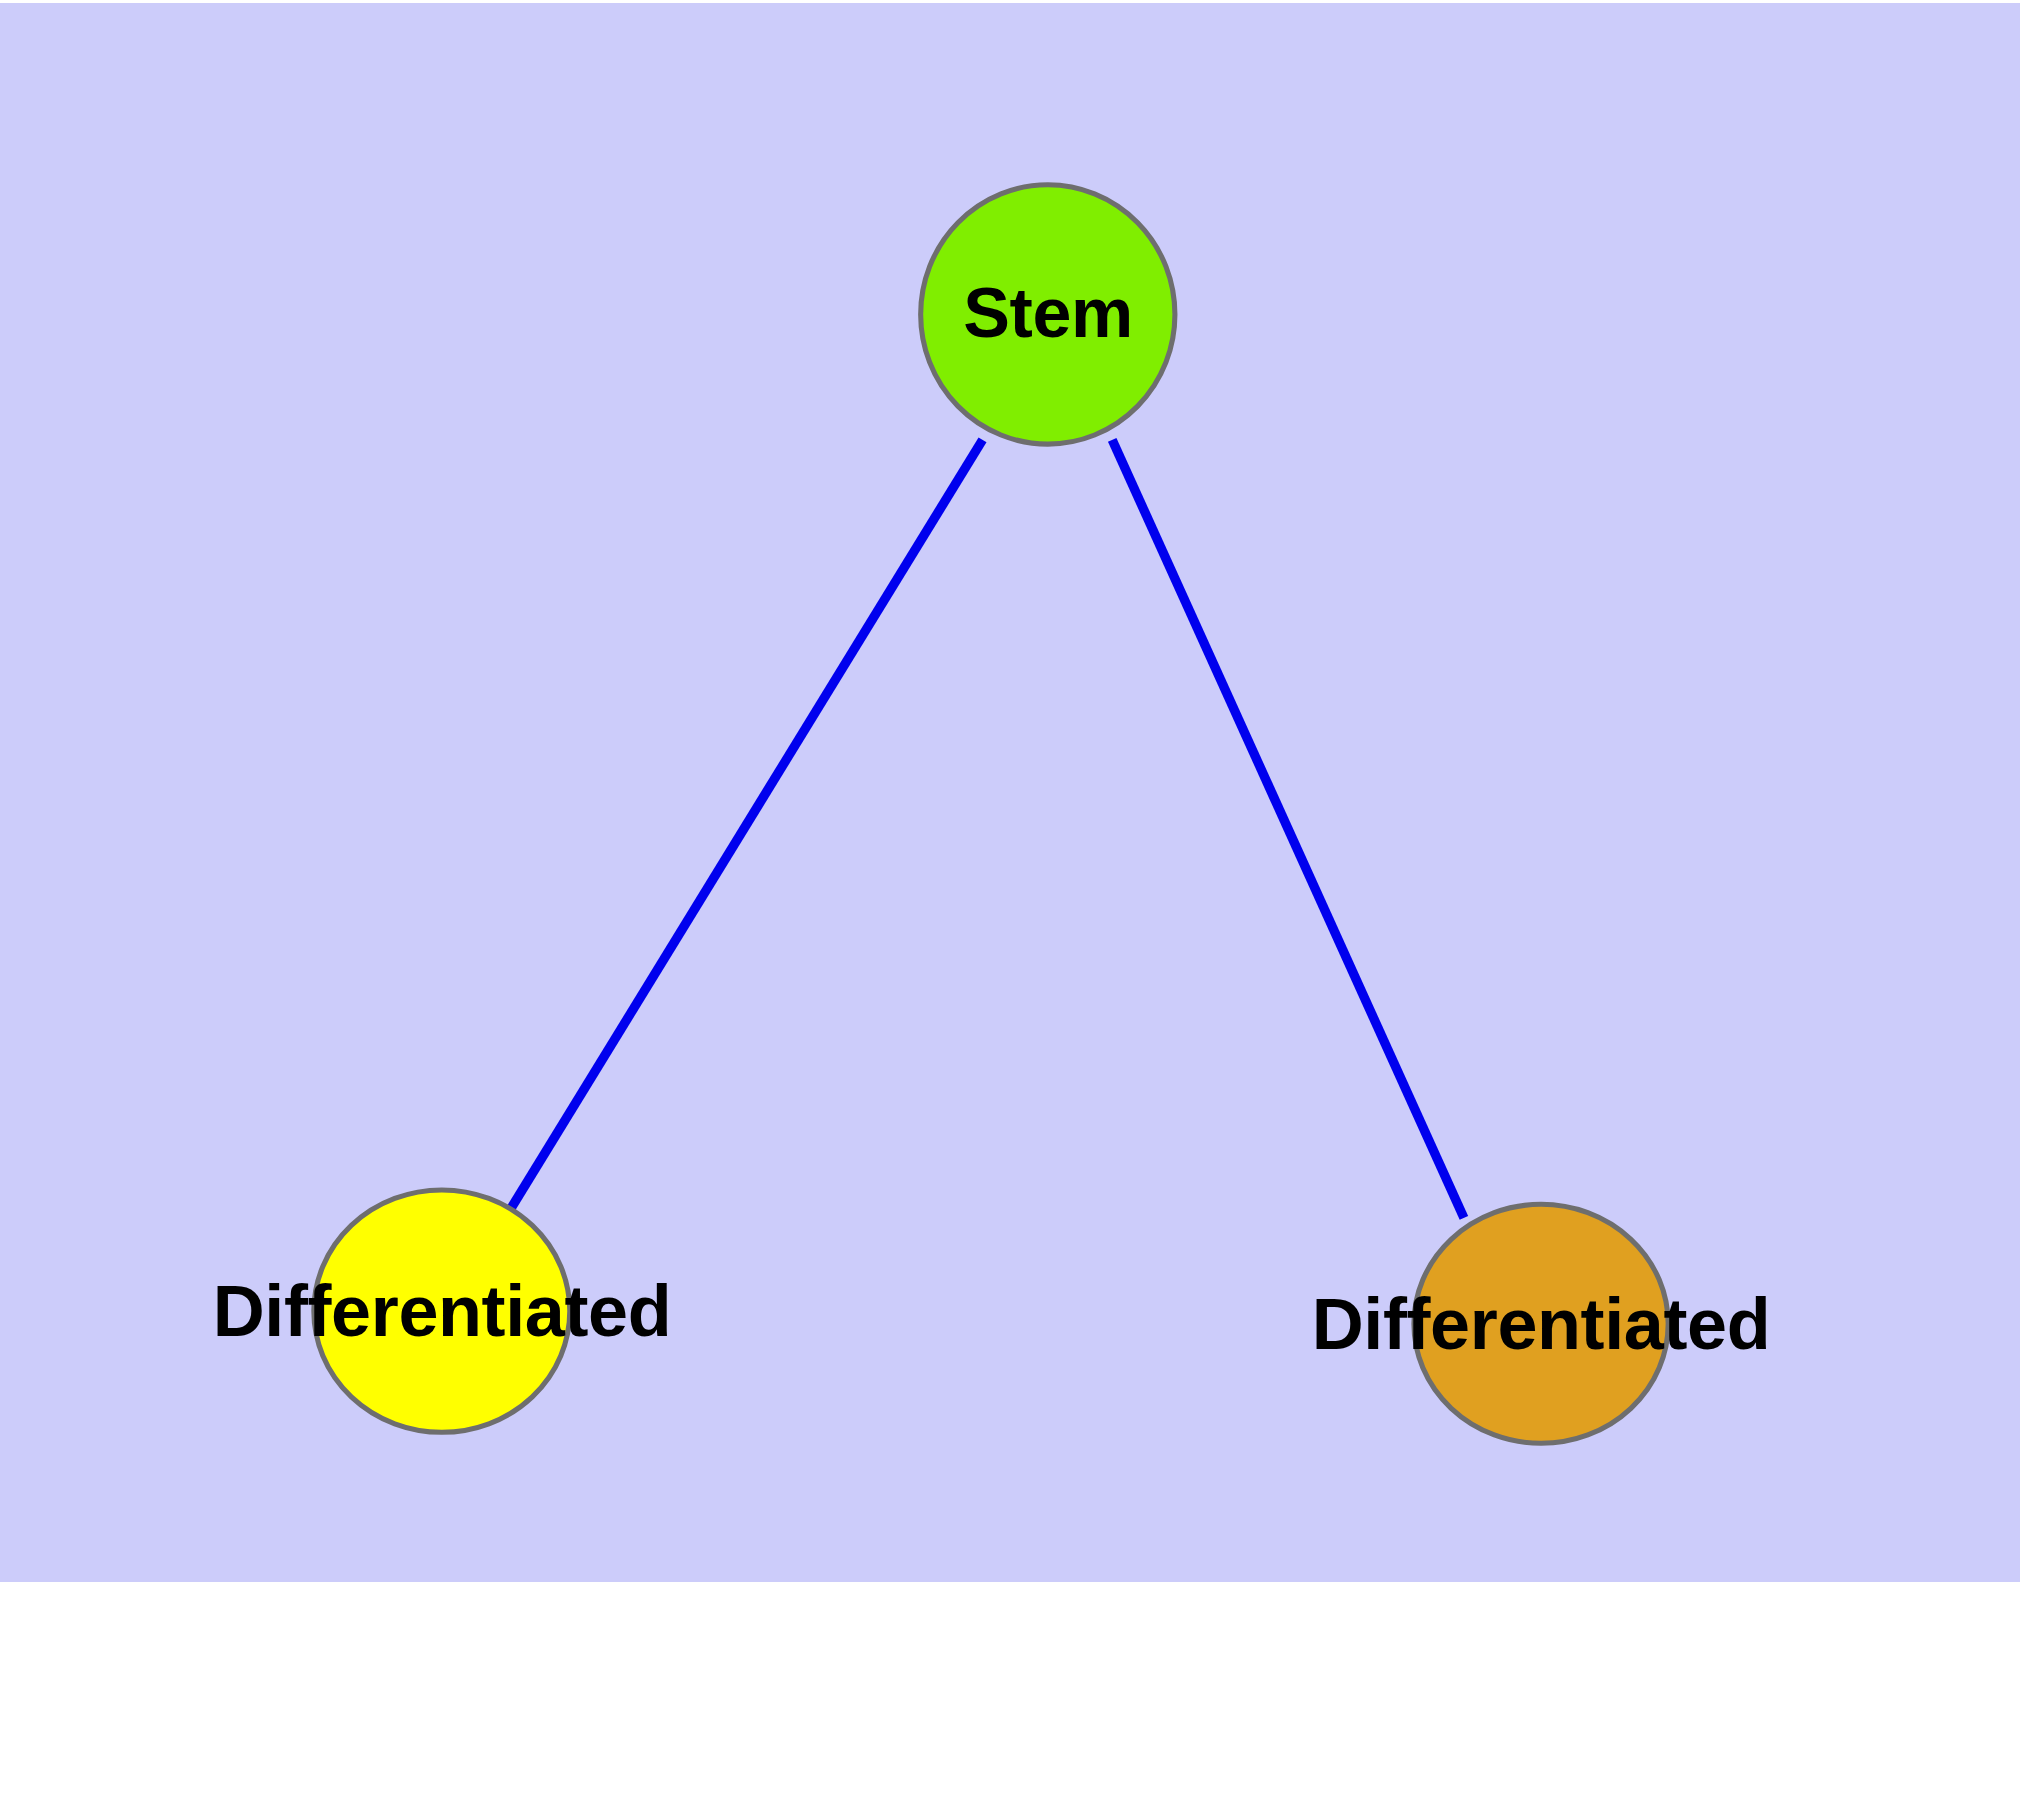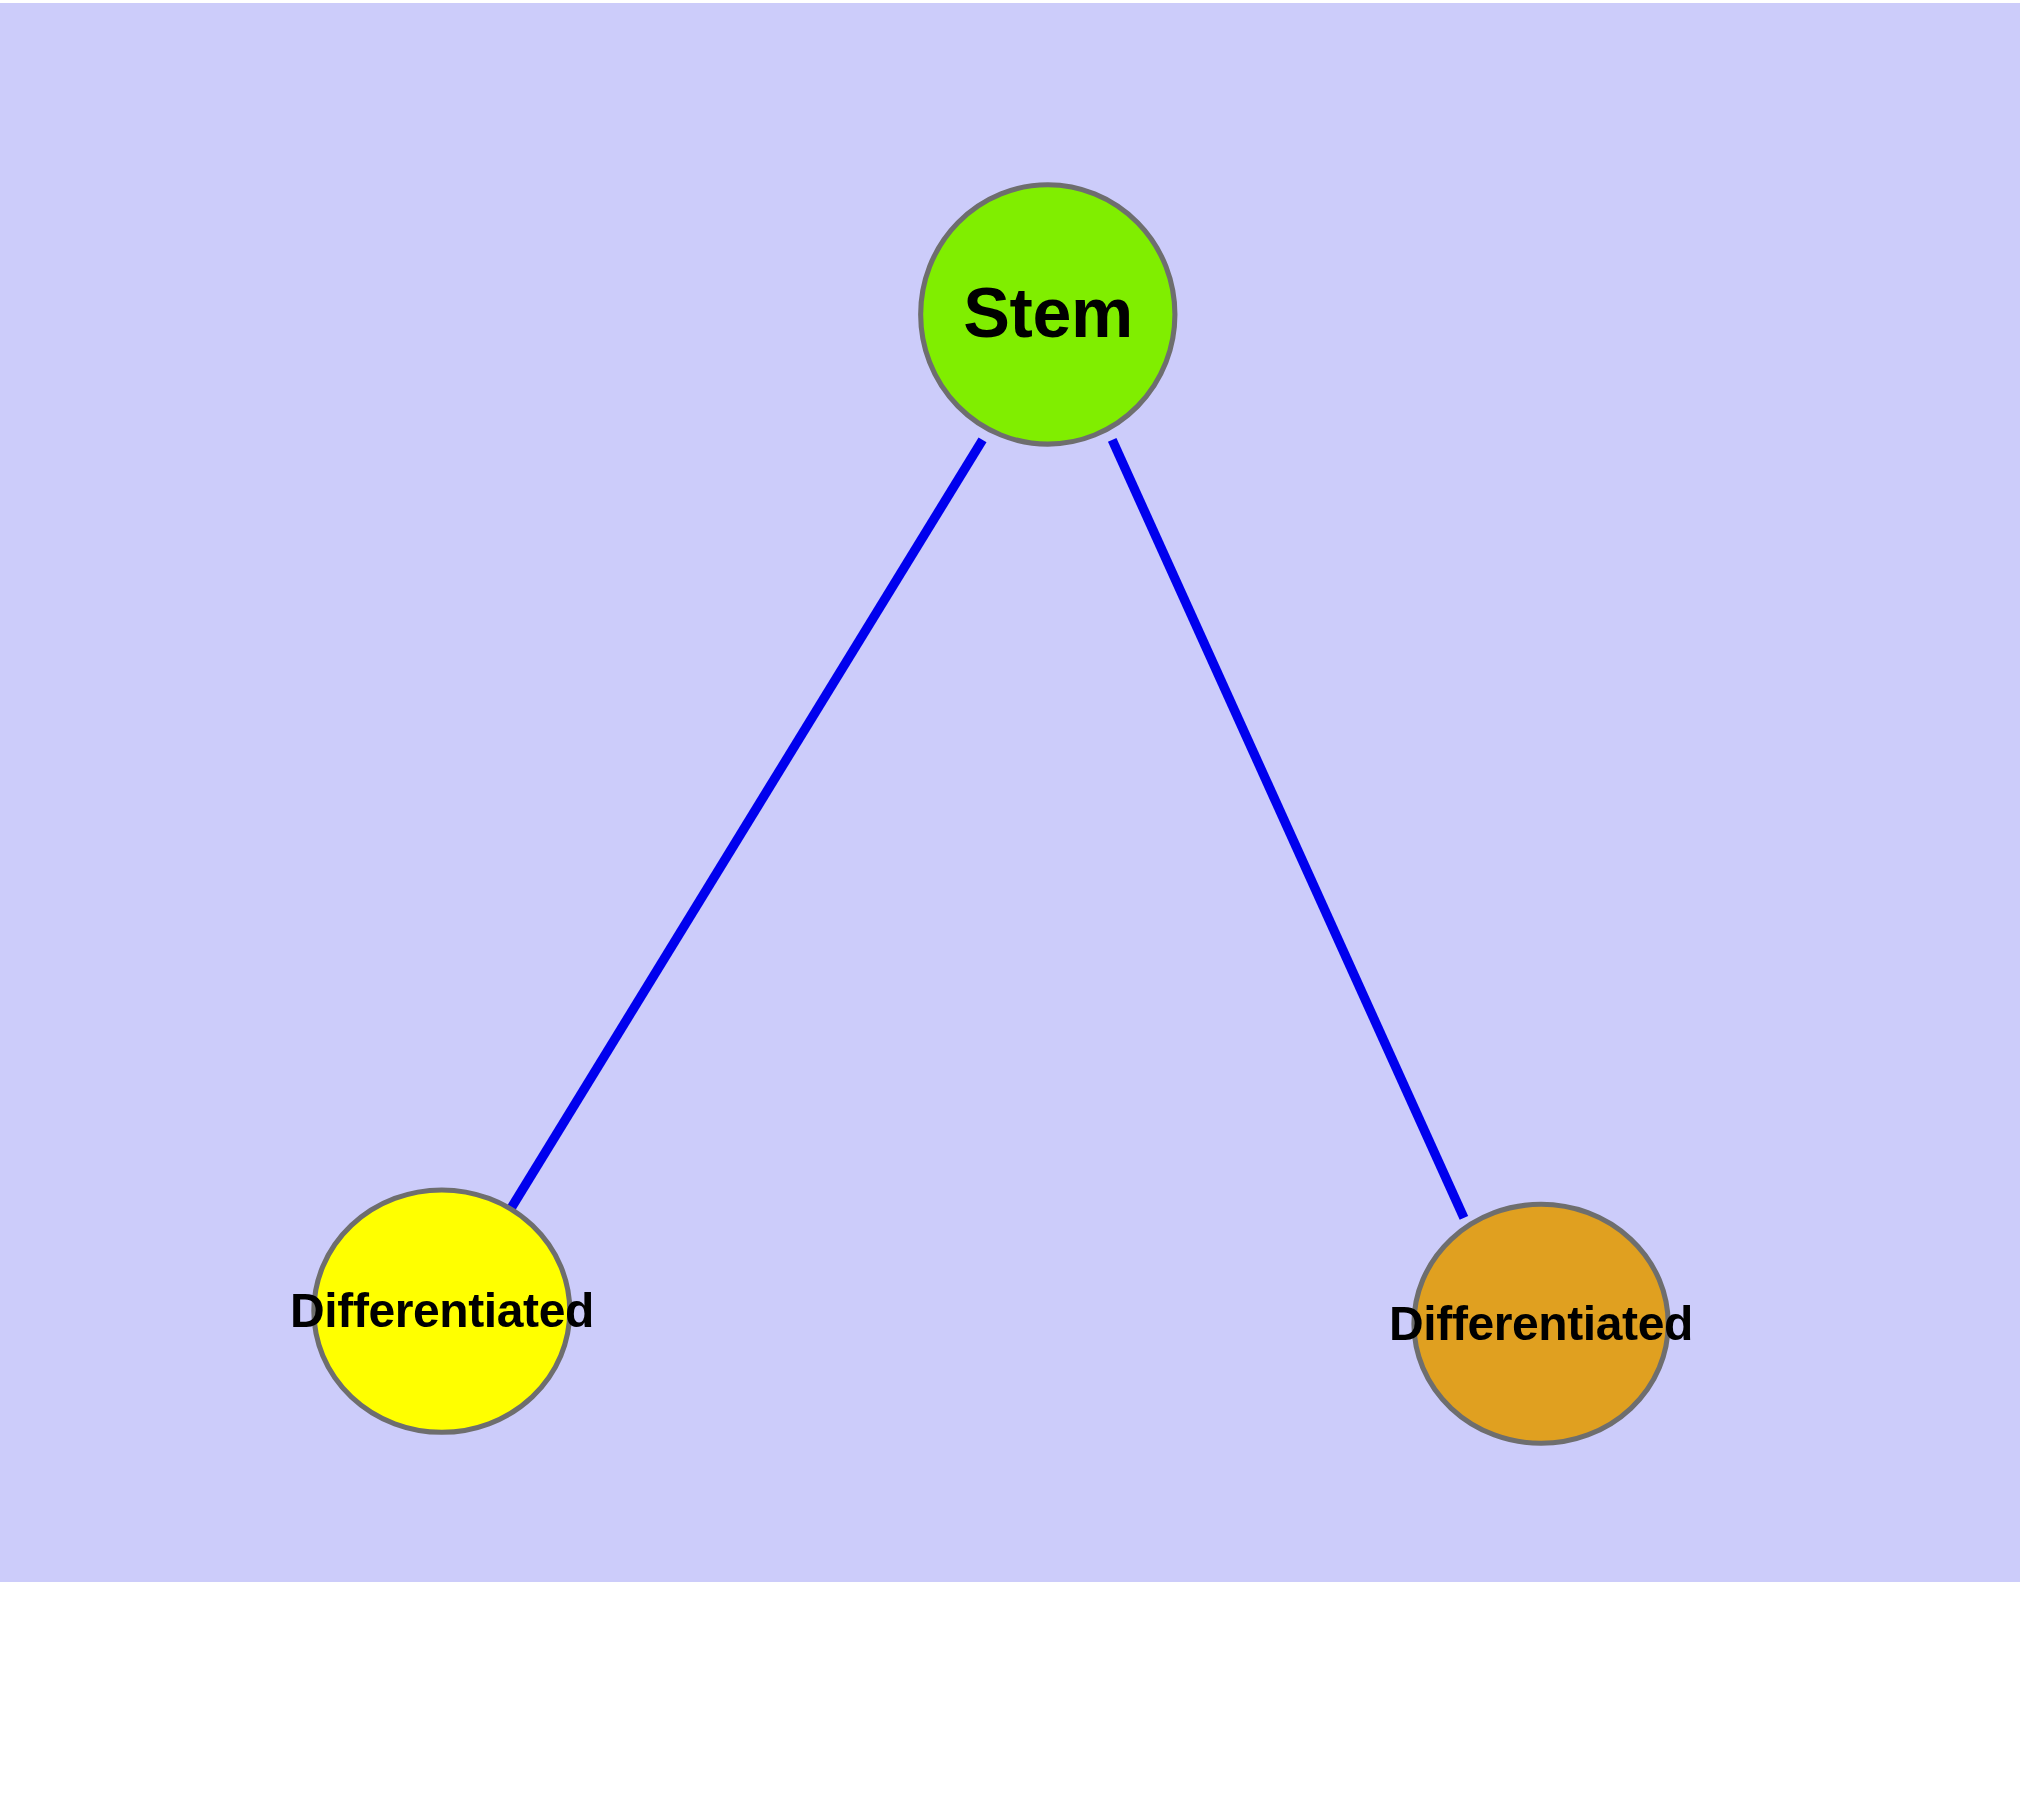--- a/index.html
+++ b/index.html
@@ -38,21 +38,21 @@
     color: #000000;
     line-height: 1.14;
     white-space: pre;
     pointer-events: none;
     letter-spacing: -0.4px;
   }
   .label-stem {
     font-size: 70px;
   }
   .label-two-line {
-    font-size: 48px;
+    font-size: 72px;
   }
 </style>
 </head>
 <body>
 
 <div id="canvas" style="background: rgb(255, 255, 255);">
   <div id="plot-area" style="background: rgb(204, 204, 250);"></div>
 
   <svg id="graph-svg" viewBox="0 0 2384 2138">
 

